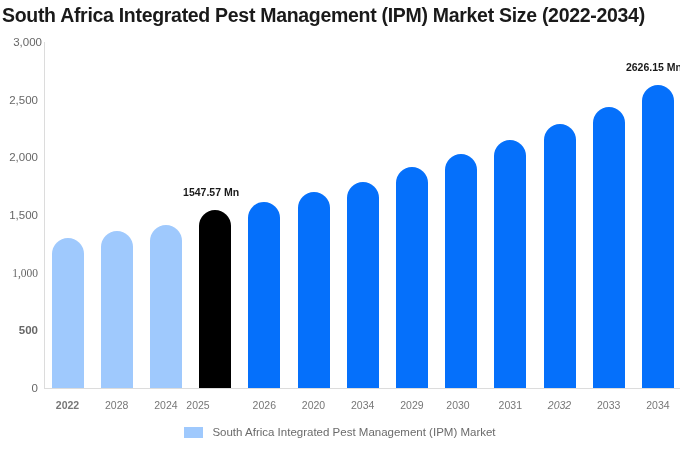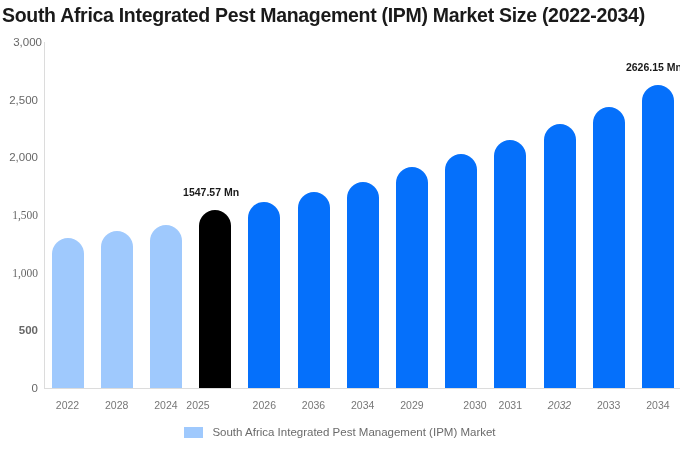--- a/index.html
+++ b/index.html
@@ -133,21 +133,21 @@
 
   <div id="chart-title">South Africa Integrated Pest Management (IPM) Market Size (2022-2034)</div>
 
   <div id="y-axis-line"></div>
   <div id="x-axis-line"></div>
 
   <div id="y-ticks">
       <div class="y-tick-inner" style="left: 4px; top: 36px;">3,000</div>
       <div class="y-tick-inner" style="left: 0px; top: 93.6667px;">2,500</div>
       <div class="y-tick-inner" style="left: 0px; top: 151.333px;">2,000</div>
-      <div class="y-tick-inner" style="left: 0px; top: 209px; font-family: Liberation Serif, serif;">1,500</div>
+      <div class="y-tick-inner" style="left: 0px; top: 209px;">1,500</div>
       <div class="y-tick-inner" style="left: 0px; top: 266.667px; font-family: Liberation Serif, serif;">1,000</div>
       <div class="y-tick-inner" style="left: 0px; top: 324.333px; font-weight: bold;">500</div>
       <div class="y-tick-inner" style="left: 0px; top: 382px;">0</div>
     </div>
 
   <div id="plot-area">
       <div class="bar" style="left: 7.5px; height: 149.933px; background: rgb(159, 201, 253);"></div>
       <div class="bar" style="left: 56.7px; height: 157.084px; background: rgb(159, 201, 253);"></div>
       <div class="bar" style="left: 105.9px; height: 163.081px; background: rgb(159, 201, 253);"></div>
       <div class="bar" style="left: 155.1px; height: 178.486px; background: rgb(0, 0, 0);"></div>
@@ -156,29 +156,29 @@
       <div class="bar" style="left: 302.7px; height: 206.447px; background: rgb(5, 112, 251);"></div>
       <div class="bar" style="left: 351.9px; height: 221.44px; background: rgb(5, 112, 251);"></div>
       <div class="bar" style="left: 401.1px; height: 234.127px; background: rgb(5, 112, 251);"></div>
       <div class="bar" style="left: 450.3px; height: 247.967px; background: rgb(5, 112, 251);"></div>
       <div class="bar" style="left: 499.5px; height: 264.113px; background: rgb(5, 112, 251);"></div>
       <div class="bar" style="left: 548.7px; height: 281.413px; background: rgb(5, 112, 251);"></div>
       <div class="bar" style="left: 597.9px; height: 302.883px; background: rgb(5, 112, 251);"></div>
     </div>
 
   <div id="x-ticks">
-      <div class="x-tick" style="left: 37.5px;">2022</div>
+      <div class="x-tick" style="left: 37.5px; font-weight: bold;">2022</div>
       <div class="x-tick" style="left: 86.7px;">2028</div>
       <div class="x-tick" style="left: 135.9px;">2024</div>
       <div class="x-tick" style="left: 168px;">2025</div>
       <div class="x-tick" style="left: 234.3px;">2026</div>
-      <div class="x-tick" style="left: 283.5px;">2036</div>
+      <div class="x-tick" style="left: 283.5px;">2020</div>
       <div class="x-tick" style="left: 332.7px;">2034</div>
       <div class="x-tick" style="left: 381.9px;">2029</div>
-      <div class="x-tick" style="left: 445px;">2030</div>
+      <div class="x-tick" style="left: 428px;">2030</div>
       <div class="x-tick" style="left: 480.3px;">2031</div>
       <div class="x-tick" style="left: 529.5px; font-style: italic;">2032</div>
       <div class="x-tick" style="left: 578.7px;">2033</div>
       <div class="x-tick" style="left: 627.9px;">2034</div>
     </div>
 
   <div id="legend">
     <div id="legend-swatch" style="background: rgb(159, 201, 253);"></div>
     <div id="legend-label">South Africa Integrated Pest Management (IPM) Market</div>
   </div>

